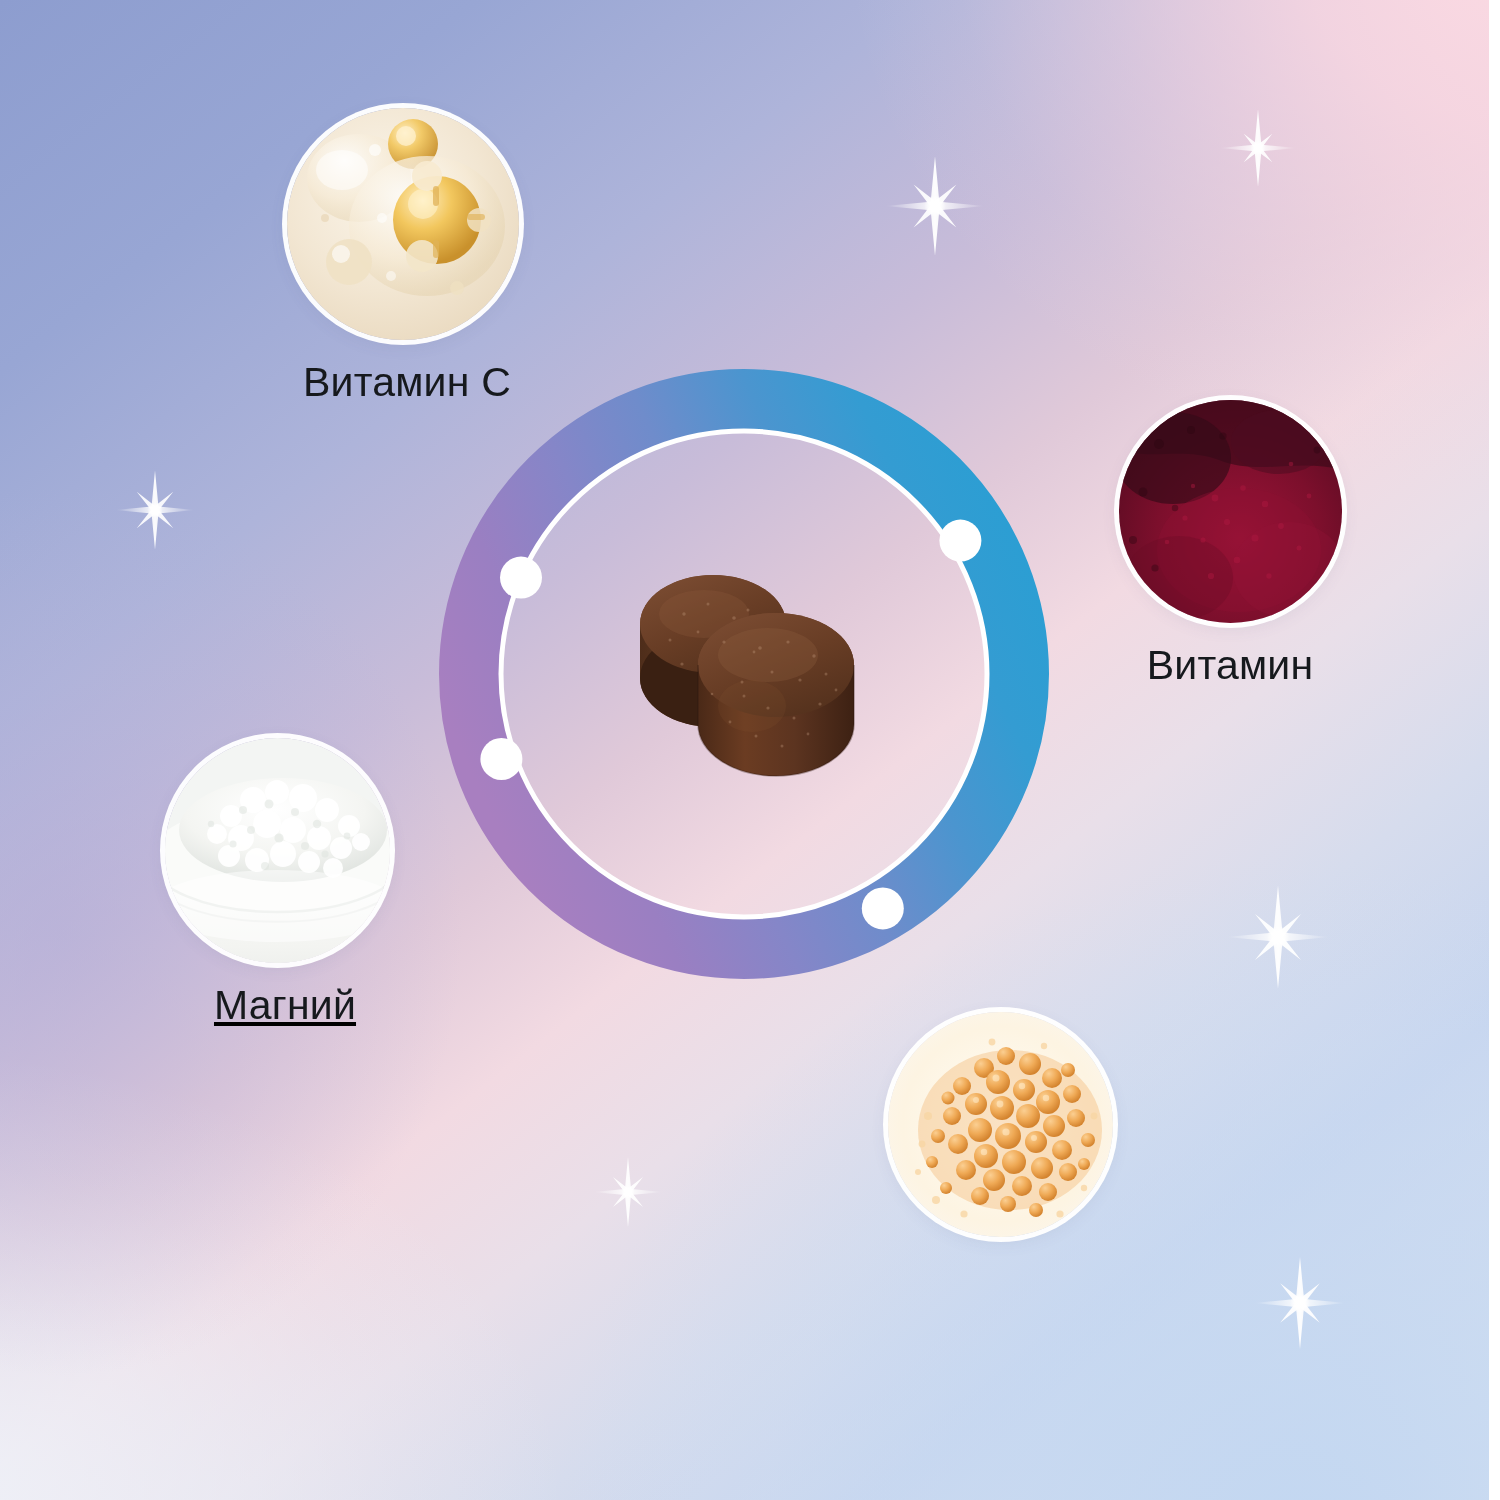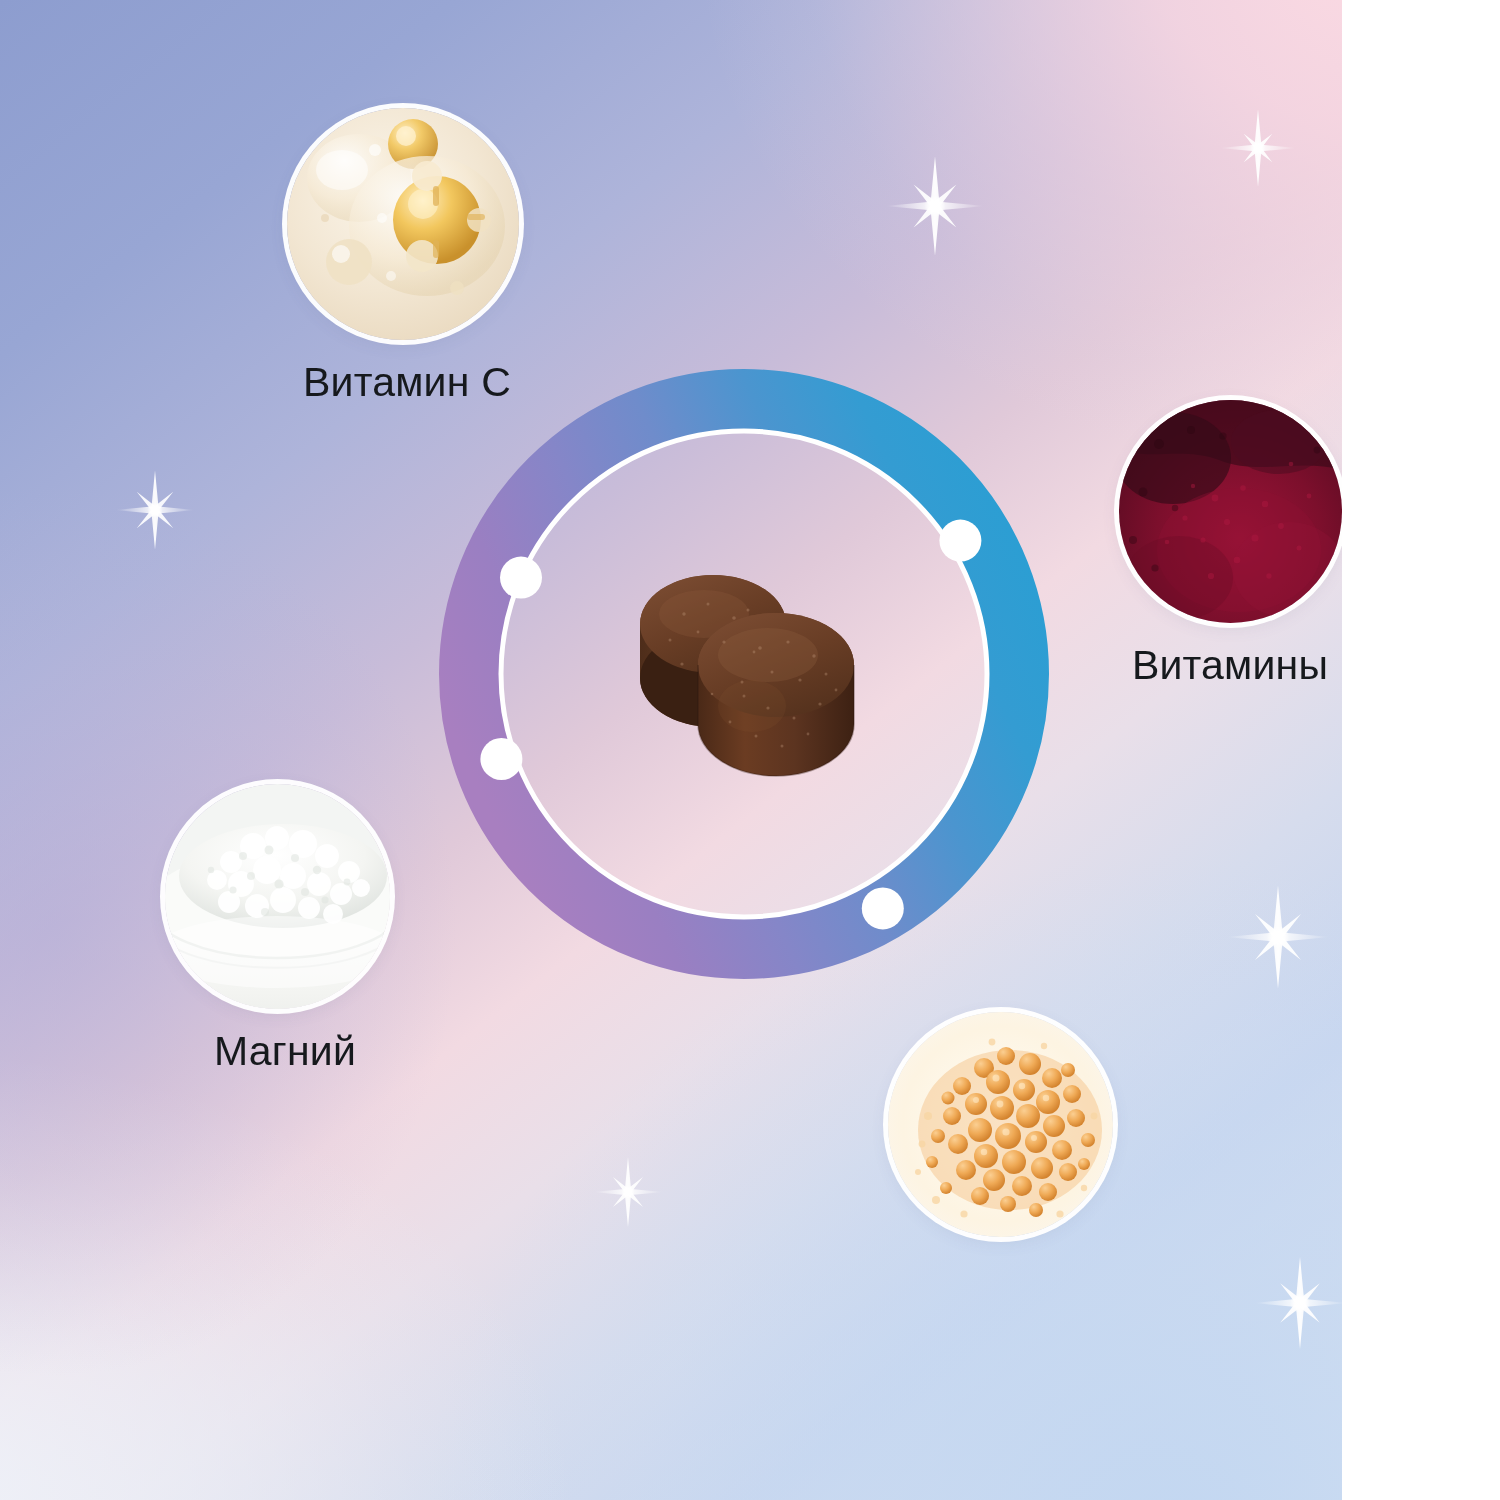--- a/index.html
+++ b/index.html
@@ -3,21 +3,21 @@
 <meta charset="utf-8">
 <title>Ingredients Infographic</title>
 <style>
   html, body {
     margin: 0;
     padding: 0;
     background: #ffffff;
   }
   #stage {
     position: relative;
-    width: 1342px;
+    width: 1489px;
     height: 1500px;
     overflow: hidden;
     font-family: "Liberation Sans", "DejaVu Sans", sans-serif;
     background: #c9d6ea;
   }
 
   
   .bg-layer {
     position: absolute;
     inset: 0;
@@ -390,24 +390,24 @@
             <circle cx="72" cy="30" r="4"></circle>
           <circle cx="24" cy="92" r="4.5"></circle>
             <circle cx="104" cy="36" r="3.6"></circle>
           <circle cx="56" cy="108" r="3.2"></circle>
             <circle cx="14" cy="140" r="4"></circle>
           <circle cx="198" cy="50" r="3.4"></circle>
             <circle cx="36" cy="168" r="3.6"></circle>
         </g>
       </svg>
     </div>
-    <div class="node-label">Витамины</div>
-  </div>
-
-  <div class="node" style="left:165px; top:784px; width:240px;">
+    <div class="node-label">Витамин</div>
+  </div>
+
+  <div class="node" style="left:165px; top:738px; width:240px;text-decoration:underline;">
     <div class="bubble" style="width:225px; height:225px;">
       <svg width="225" height="225" viewBox="0 0 225 225">
         <rect width="225" height="225" fill="#f3f5f3"></rect>
         <ellipse cx="112" cy="200" rx="132" ry="86" fill="url(#gBowl)"></ellipse>
         <ellipse cx="112" cy="120" rx="128" ry="54" fill="#fafbf9"></ellipse>
         <path d="M-16,120 A128,54 0 0 0 240,120" fill="none" stroke="#dde1dd" stroke-width="2.5" opacity="0.8"></path>
         <path d="M-10,146 A124,46 0 0 0 234,146" fill="none" stroke="#e2e6e2" stroke-width="2" opacity="0.7"></path>
         <ellipse cx="118" cy="92" rx="104" ry="52" fill="url(#gPowderMound)"></ellipse>
         <g fill="#ffffff" opacity="0.92">
           <circle cx="66" cy="78" r="11"></circle>

